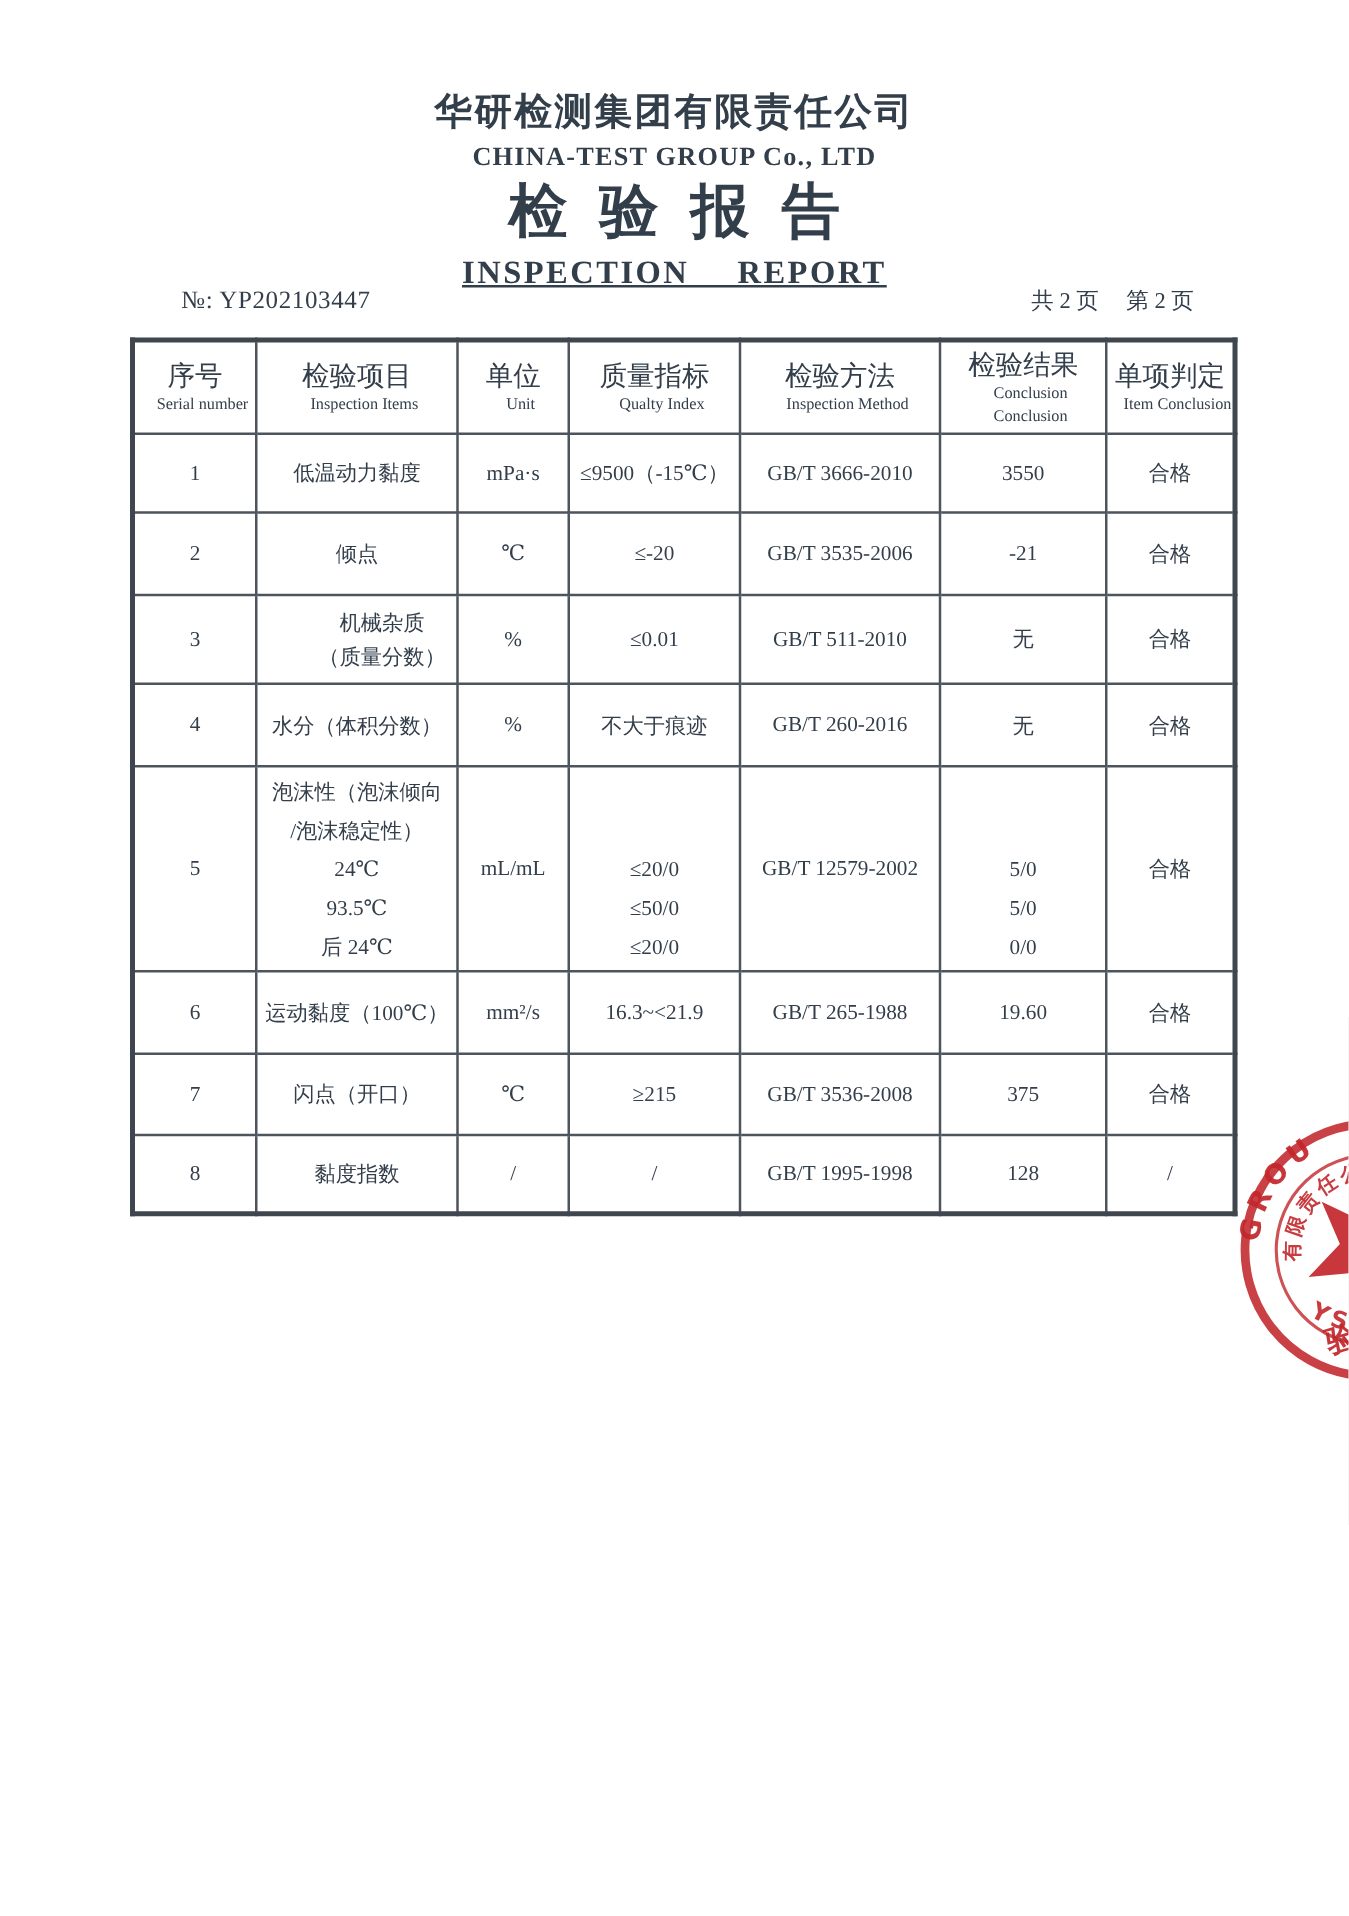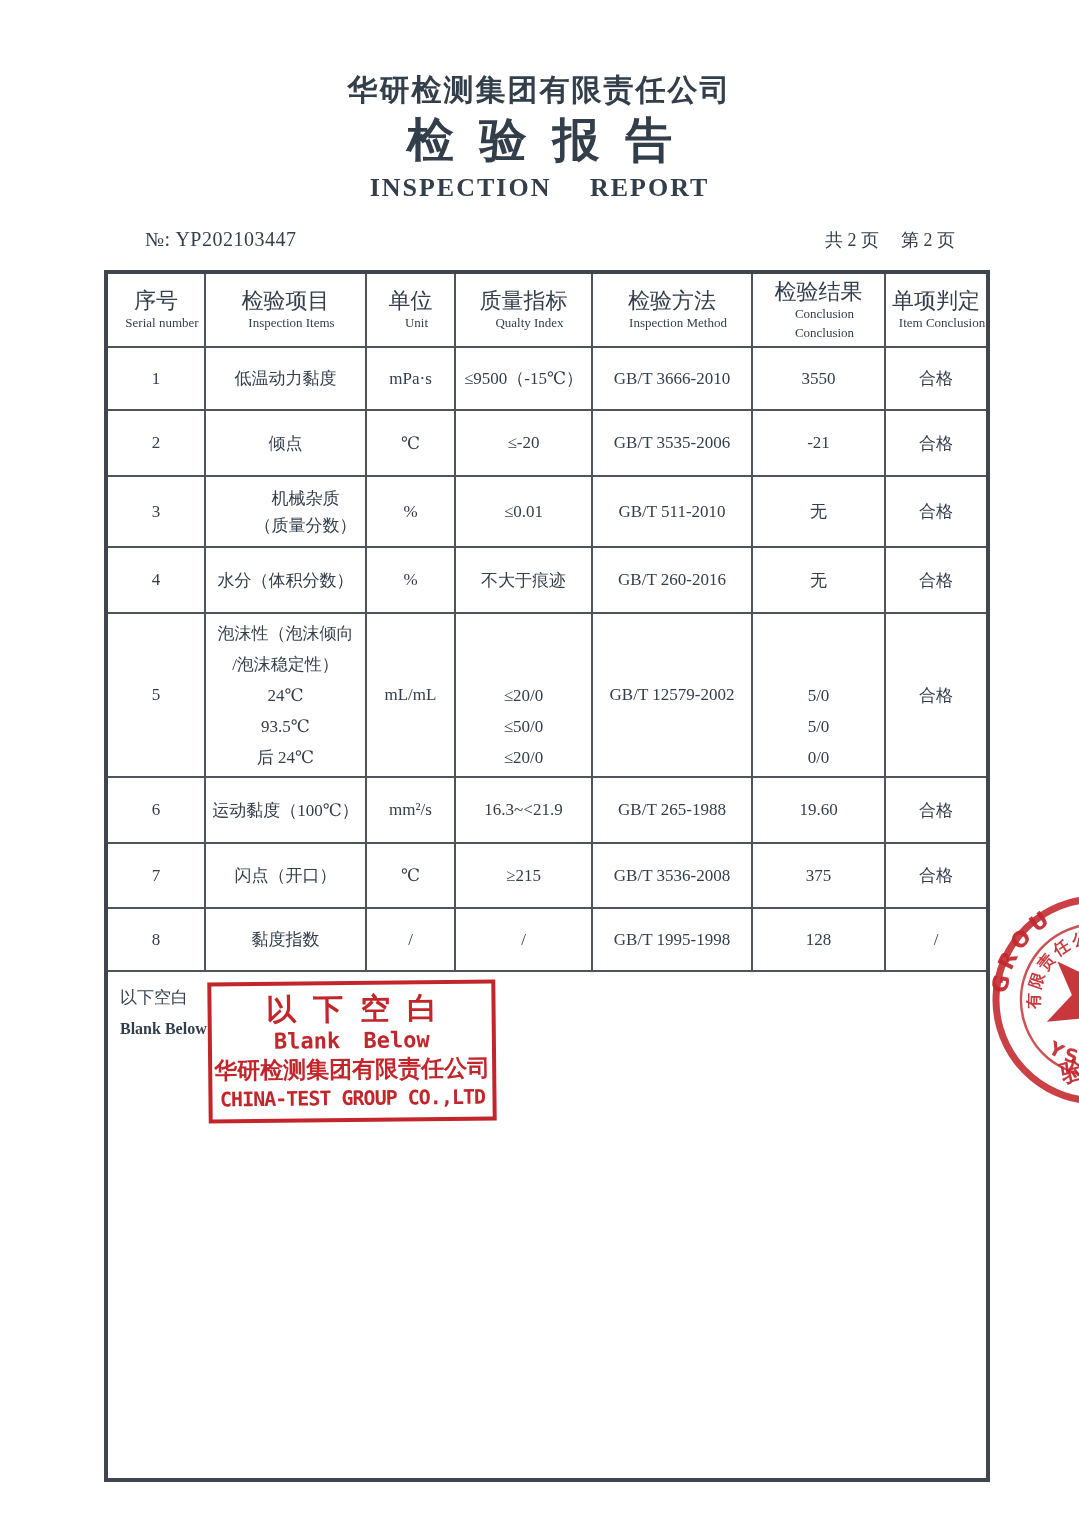--- a/index.html
+++ b/index.html
@@ -15,21 +15,21 @@
     background:#ffffff;
     overflow:hidden;
     font-family:"Liberation Serif","DejaVu Serif",serif;
     color:var(--ink);
   }
   
   .doc-header{position:absolute;top:72px;left:0;width:100%;text-align:center;}
   .company-cn{font-size:30px;font-weight:bold;letter-spacing:2px;line-height:36px;}
   .company-en{font-size:21px;font-weight:bold;line-height:26px;margin-top:4px;letter-spacing:1px;}
   .title-cn{font-size:47px;font-weight:bold;letter-spacing:0.55em;padding-left:0.55em;line-height:52px;margin-top:6px;}
-  .title-en{font-size:26px;font-weight:bold;word-spacing:30px;letter-spacing:2px;line-height:30px;margin-top:7px;}
+  .title-en{font-size:26px;font-weight:bold;word-spacing:30px;letter-spacing:2px;line-height:30px;margin-top:7px;text-decoration:underline;}
   
   .meta-row{position:absolute;top:228px;left:145px;right:124px;display:flex;justify-content:space-between;align-items:baseline;}
   .report-no{font-size:20px;letter-spacing:0.5px;}
   .page-info{font-size:18px;}
   .page-info .gap{display:inline-block;width:22px;}
   
   .report-table{
     position:absolute;left:104px;top:270px;width:882px;
     border-collapse:collapse;table-layout:fixed;
     border:4px solid var(--outer);
@@ -72,20 +72,21 @@
   .seal-clip svg{display:block;}
   .seal-clip text{font-family:"DejaVu Sans","Liberation Sans",sans-serif;fill:var(--red);}
 </style>
 </head>
 <body>
 
 <div class="page">
 
   <header class="doc-header">
     <div class="company-cn">华研检测集团有限责任公司</div>
+    <div class="company-en">CHINA-TEST GROUP Co., LTD</div>
     <div class="title-cn">检验报告</div>
     <div class="title-en">INSPECTION REPORT</div>
   </header>
 
   <div class="meta-row">
     <div class="report-no"><span>№:</span> <span>YP202103447</span></div>
     <div class="page-info"><span>共 2 页</span><span class="gap"></span><span>第 2 页</span></div>
   </div>
 
   <table class="report-table">
@@ -216,34 +217,20 @@
         <td>合格</td>
       </tr>
       <tr class="r8">
         <td>8</td>
         <td>黏度指数</td>
         <td>/</td>
         <td>/</td>
         <td>GB/T 1995-1998</td>
         <td>128</td>
         <td>/</td>
-      </tr>
-      <tr class="rblank">
-        <td class="blank" colspan="7">
-          <div class="blank-note">
-            <span class="cn">以下空白</span>
-            <span class="en">Blank Below</span>
-          </div>
-          <div class="stamp">
-            <span class="l1">以下空白</span>
-            <span class="l2">Blank Below</span>
-            <span class="l3">华研检测集团有限责任公司</span>
-            <span class="l4">CHINA-TEST GROUP CO.,LTD</span>
-          </div>
-        </td>
       </tr>
     </tbody>
   </table>
 
   <div class="seal-clip">
     <svg width="230" height="240" viewBox="0 0 230 240">
       <defs>
         <path id="arcTop" d="M 25,120 A 90,90 0 0 1 205,120"></path>
         <path id="arcCn" d="M 57,120 A 58,58 0 0 1 173,120"></path>
         <path id="arcBot" d="M 43,142 A 82,82 0 0 0 187,142"></path>

